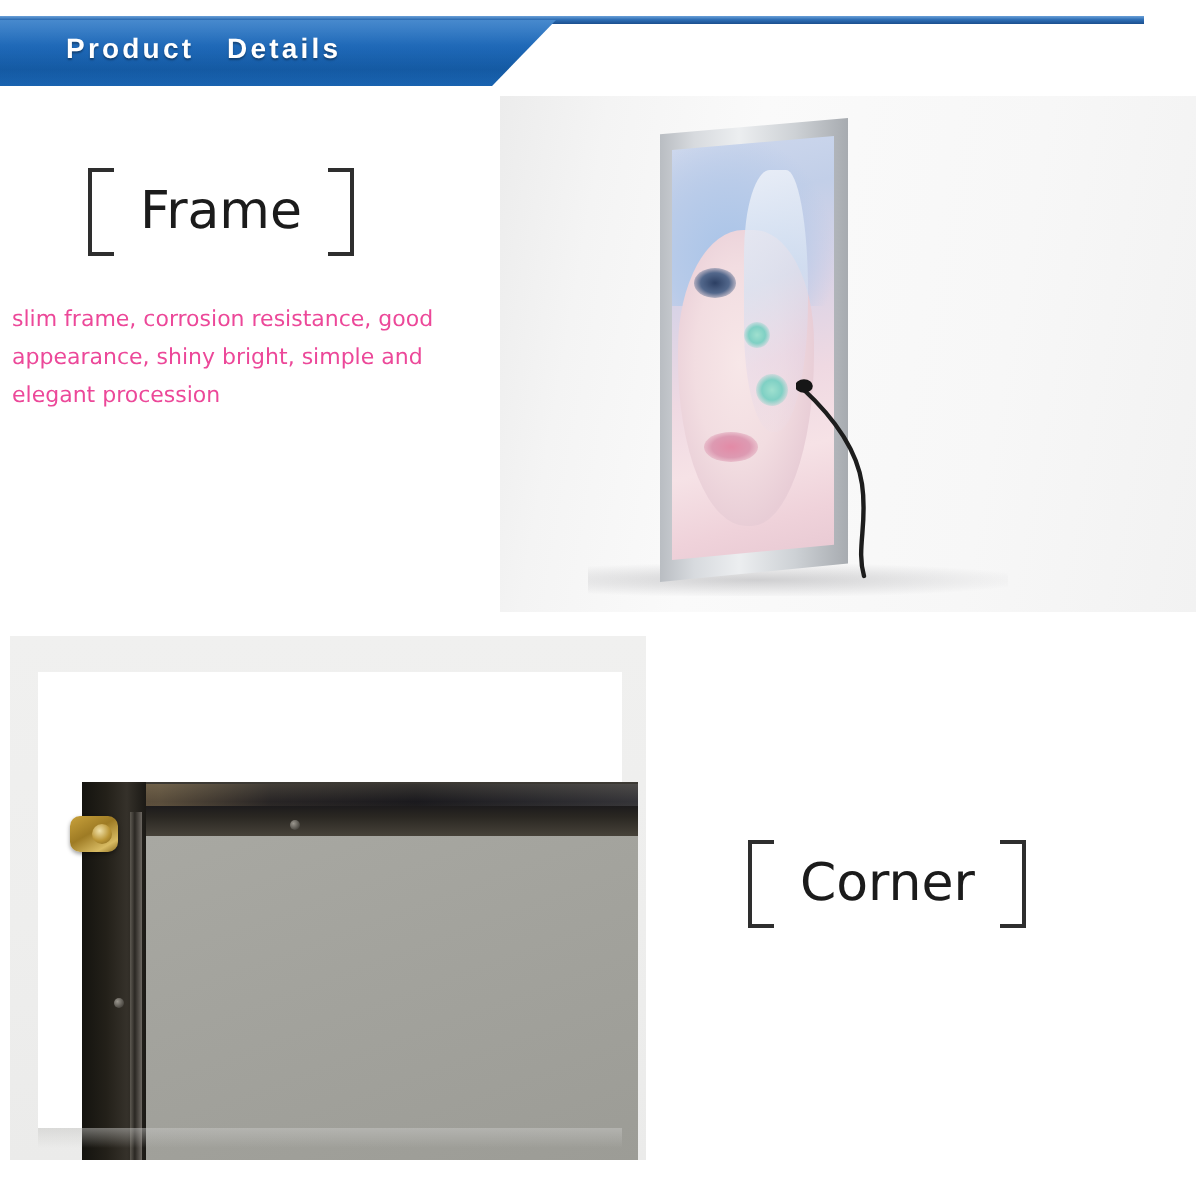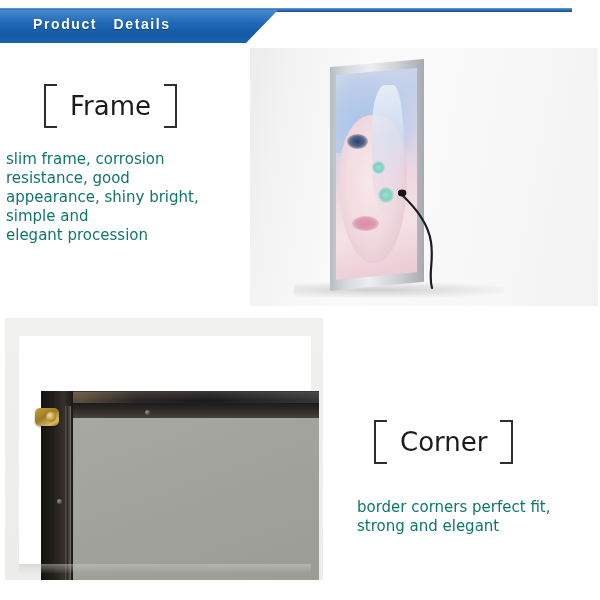--- a/index.html
+++ b/index.html
@@ -84,23 +84,23 @@
     color: #1b1b1b;
     padding: 0 13px;
     white-space: nowrap;
     line-height: 1;
     font-family: "DejaVu Sans", sans-serif;
   }
 
   
   .body-copy {
     position: absolute;
-    font-size: 15px;
+    font-size: 11px;
     line-height: 19px;
-    color: #0f766e;
+    color: #ec4899;
     font-family: "DejaVu Sans", sans-serif;
   }
 
   
   .photo {
     position: absolute;
     overflow: hidden;
   }
 
   
@@ -341,16 +341,14 @@
     </div>
     <div class="cp-floor"></div>
   </div>
 
   <div class="bracket-heading" style="left:374px; top:420px;">
     <span class="bracket bracket-left"></span>
     <span class="bracket-label">Corner</span>
     <span class="bracket bracket-right"></span>
   </div>
 
-  <div class="body-copy" style="left:357px; top:498px; width:240px; white-space:pre-line;">border corners perfect fit,
-strong and elegant</div>
 
 </div>
 
 </body></html>

